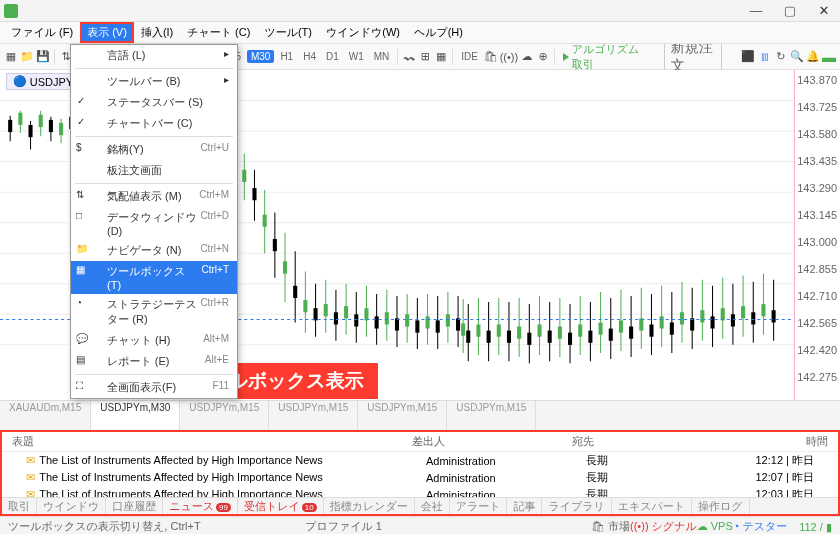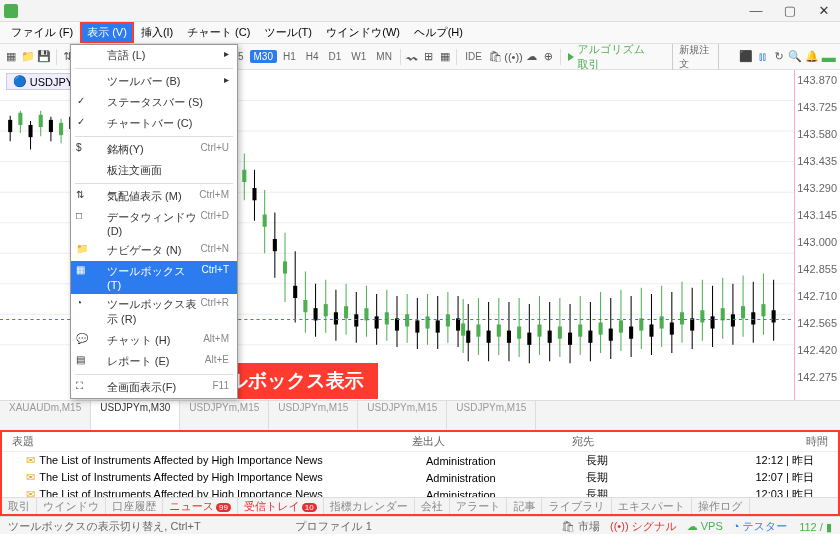--- a/index.html
+++ b/index.html
@@ -12,21 +12,21 @@
 .menu-bar{height:22px;background:#f9f9f9;display:flex;align-items:center;border-bottom:1px solid #e0e0e0;padding:0 4px;position:relative;z-index:10}
 .menu-item{padding:2px 7px;cursor:default}
 .menu-item.highlight{background:#2d7cef;color:#fff;border:2px solid #ff3b2f;padding:1px 5px}
 .toolbar{height:26px;background:#f9f9f9;display:flex;align-items:center;gap:2px;padding:0 4px;border-bottom:1px solid #e0e0e0}
 .tb-icon{width:18px;height:18px;display:flex;align-items:center;justify-content:center;color:#555}
 .tb-sep{width:1px;height:16px;background:#ddd;margin:0 2px}
 .tf{padding:1px 4px;color:#666;font-size:10px}
 .tf.active{color:#fff;background:#2d7cef;border-radius:2px}
 .algo-btn{display:flex;align-items:center;gap:3px;color:#4caf50;font-size:10px;padding:0 4px}
 .algo-btn .tri{width:0;height:0;border-left:6px solid #4caf50;border-top:4px solid transparent;border-bottom:4px solid transparent}
-.new-order{color:#666;font-size:10px;padding:0 6px;border:1px solid #ccc;border-radius:2px;margin:0 18px}
+.new-order{color:#666;font-size:14px;padding:0 6px;border:1px solid #ccc;border-radius:2px;margin:0 18px}
 .content{position:relative;height:360px;background:#fff}
 .chart-tab{position:absolute;top:3px;left:6px;display:flex;align-items:center;gap:3px;background:#eef;padding:1px 6px;border:1px solid #ccd;font-size:10px;z-index:5}
 .chart-area{position:absolute;top:0;left:0;right:46px;bottom:28px}
 .price-axis{position:absolute;right:0;top:0;bottom:28px;width:46px;border-left:1px solid #f9a8d4;font-size:9px;color:#666}
 .price-label{position:absolute;right:3px;transform:translateY(-50%)}
 .time-axis{position:absolute;bottom:14px;left:0;right:46px;height:14px;font-size:8px;color:#888;white-space:nowrap}
 .time-tick{position:absolute;transform:translateX(-50%)}
 .dropdown{position:absolute;top:44px;left:70px;width:168px;background:#fff;border:1px solid #999;box-shadow:2px 2px 6px rgba(0,0,0,.25);z-index:20}
 .dd-item{display:flex;align-items:flex-start;padding:3px 8px 3px 36px;font-size:11px;color:#333;position:relative}
 .dd-item .check{position:absolute;left:6px;font-size:10px}
@@ -52,21 +52,21 @@
 .tb-row .env{color:#e6a817;margin-right:4px;font-size:11px}
 .tb-row .c1{flex:0 0 400px}
 .tb-row .c2{flex:0 0 160px}
 .tb-row .c3{flex:0 0 140px}
 .tb-row .c4{margin-left:auto;width:80px;text-align:right}
 .tb-tabs{display:flex;background:#f4f4f4;border-top:1px solid #ddd;height:17px;font-size:9px}
 .tbt{padding:1px 6px;color:#888;border-right:1px solid #ddd}
 .tbt.red{color:#d33}
 .tbt .badge{background:#d33;color:#fff;border-radius:6px;padding:0 3px;font-size:8px;margin-left:2px}
 .status{height:18px;background:#f4f4f4;display:flex;align-items:flex-end;padding:0 8px;font-size:10px;color:#666;border-top:1px solid #ddd}
-.status .right{margin-left:auto;display:flex;gap:10px;align-items:center}
+.status .right{margin-left:auto;display:flex;align-items:center}
 .sig{color:#d33}
 .vps{color:#4caf50}
 .tester{color:#2d7cef}
 svg{display:block}
 </style>
 </head>
 <body>
 
 <div class="title-bar">
   <div class="app-icon"></div>
@@ -400,21 +400,21 @@
       <span>ナビゲータ (N)</span>
       <span class="shortcut">Ctrl+N</span>
     </div>
     <div class="dd-item selected">
       <span class="ico">▦</span>
       <span>ツールボックス (T)</span>
       <span class="shortcut">Ctrl+T</span>
     </div>
     <div class="dd-item">
       <span class="ico">◔</span>
-      <span>ツールボックス表示 (R)</span>
+      <span>ストラテジーテスター (R)</span>
       <span class="shortcut">Ctrl+R</span>
     </div>
     <div class="dd-item">
       <span class="ico">💬</span>
       <span>チャット (H)</span>
       <span class="shortcut">Alt+M</span>
     </div>
     <div class="dd-item">
       <span class="ico">▤</span>
       <span>レポート (E)</span>

